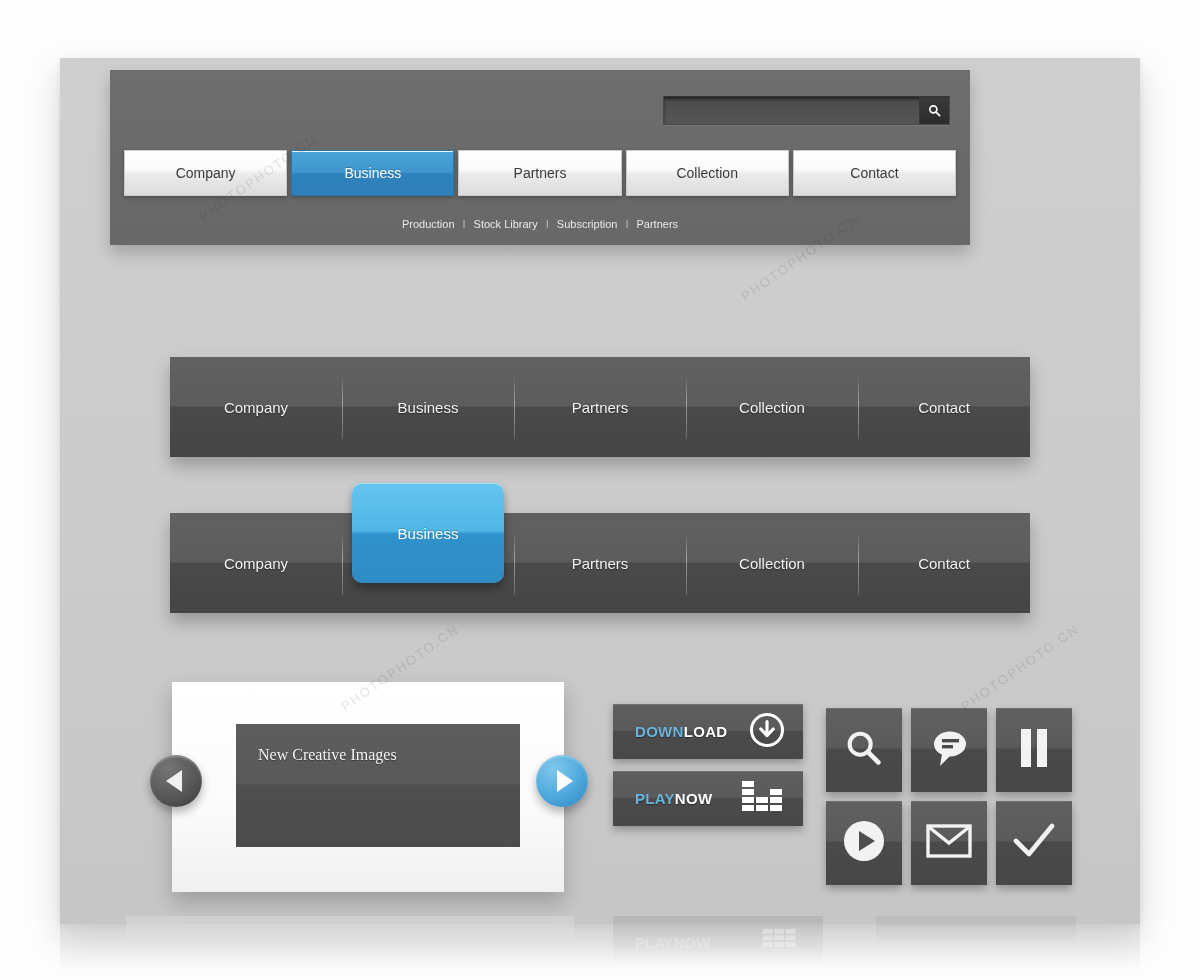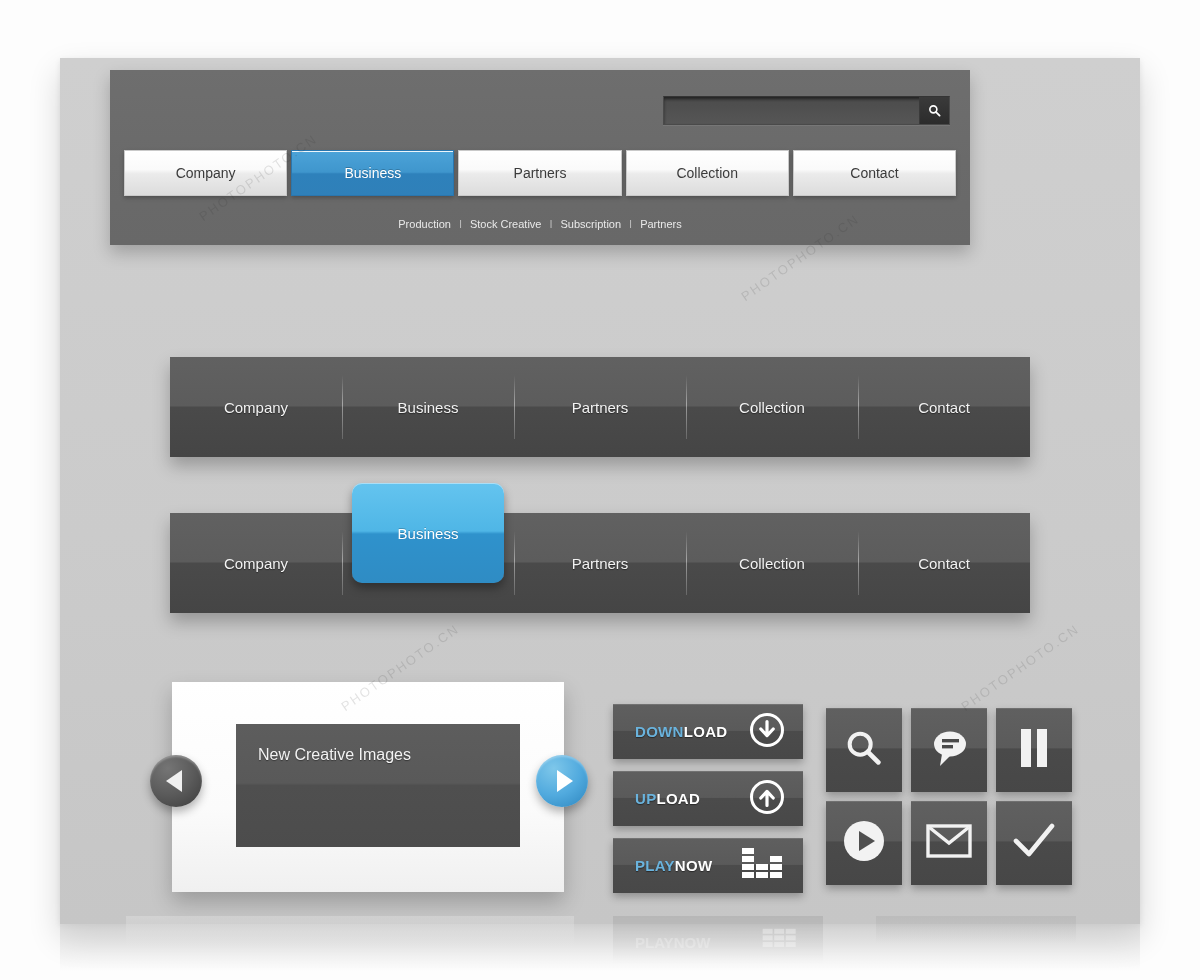--- a/index.html
+++ b/index.html
@@ -101,20 +101,21 @@
     box-shadow:0 5px 10px rgba(0,0,0,.35), inset 0 1px 0 rgba(255,255,255,.45);
     display:flex;align-items:center;justify-content:center;
     font-size:15px;color:#ffffff;text-shadow:0 -1px 0 rgba(0,0,0,.2);
   }
 
   
   .slider{
     position:absolute;left:172px;top:682px;width:392px;height:210px;
     background:linear-gradient(180deg,#ffffff 0%,#fbfbfb 60%,#f0f0f0 100%);
     box-shadow:0 10px 20px rgba(0,0,0,.22);
+    font-family:Liberation Serif, serif;
   }
   .slide-inner{
     position:absolute;left:64px;top:42px;width:284px;height:123px;
     background:linear-gradient(180deg,#5d5d5d 0%,#595959 48%,#4f4f4f 50%,#4c4c4c 100%);
   }
   .slide-title{
     position:absolute;left:22px;top:22px;font-size:16px;color:#f3f3f3;
     text-shadow:0 1px 1px rgba(0,0,0,.4);
   }
   .slide-body{
@@ -214,21 +215,21 @@
       <div class="tab">Company</div>
       <div class="tab active">Business</div>
       <div class="tab">Partners</div>
       <div class="tab">Collection</div>
       <div class="tab">Contact</div>
     </div>
 
     <div class="subnav">
       <a>Production</a>
       <span class="sep">I</span>
-      <a>Stock Creative</a>
+      <a>Stock Library</a>
       <span class="sep">I</span>
       <a>Subscription</a>
       <span class="sep">I</span>
       <a>Partners</a>
     </div>
   </div>
 
   <div class="darkbar b2">
     <div class="dnav">Company</div>
     <div class="dnav">Business</div>
@@ -269,31 +270,20 @@
         <span class="b">DOWN</span><span class="w">LOAD</span>
       </div>
       <span class="act-ico">
         <svg width="36" height="36" viewBox="0 0 36 36">
           <circle cx="18" cy="18" r="15.5" fill="none" stroke="#ffffff" stroke-width="3"></circle>
           <path d="M18 9.5 L18 23 M11.8 17 L18 23.6 L24.2 17" fill="none" stroke="#ffffff" stroke-width="3.2" stroke-linecap="round" stroke-linejoin="round"></path>
         </svg>
       </span>
     </div>
 
-    <div class="act">
-      <div class="act-label">
-        <span class="b">UP</span><span class="w">LOAD</span>
-      </div>
-      <span class="act-ico">
-        <svg width="36" height="36" viewBox="0 0 36 36">
-          <circle cx="18" cy="18" r="15.5" fill="none" stroke="#ffffff" stroke-width="3"></circle>
-          <path d="M18 26.5 L18 13 M11.8 19 L18 12.4 L24.2 19" fill="none" stroke="#ffffff" stroke-width="3.2" stroke-linecap="round" stroke-linejoin="round"></path>
-        </svg>
-      </span>
-    </div>
 
     <div class="act">
       <div class="act-label">
         <span class="b">PLAY</span><span class="w">NOW</span>
       </div>
       <span class="act-ico">
         <svg width="44" height="34" viewBox="0 0 44 34">
           <g fill="#ffffff">
             <rect x="1" y="1" width="12" height="6"></rect>
             <rect x="1" y="9" width="12" height="6"></rect>

